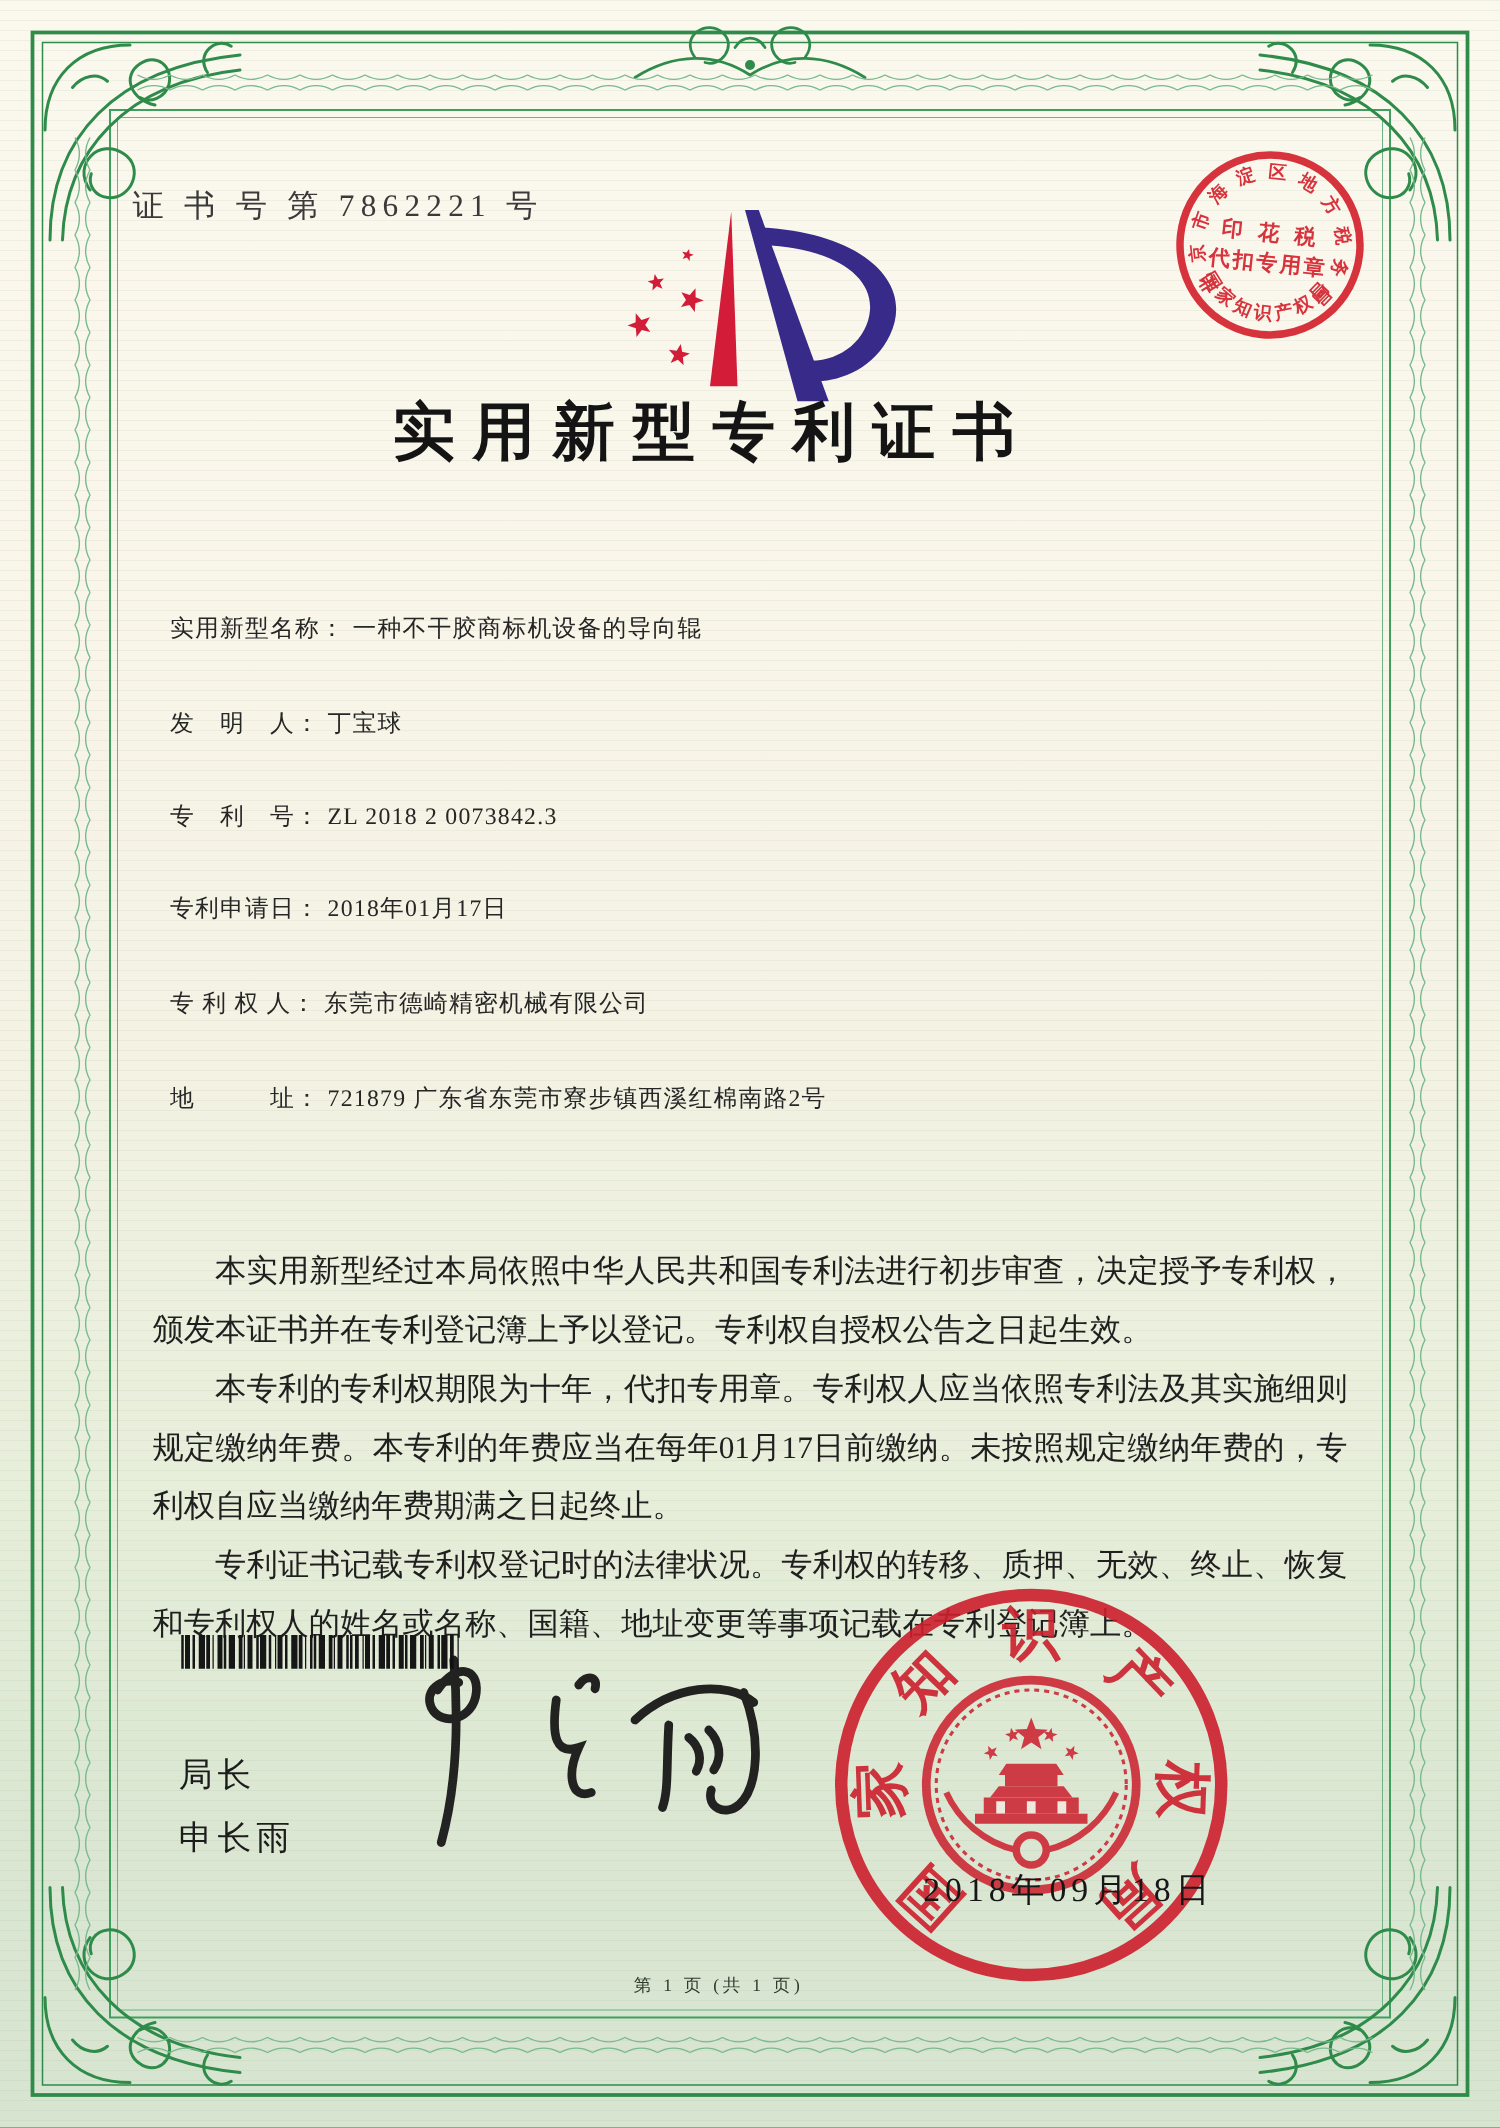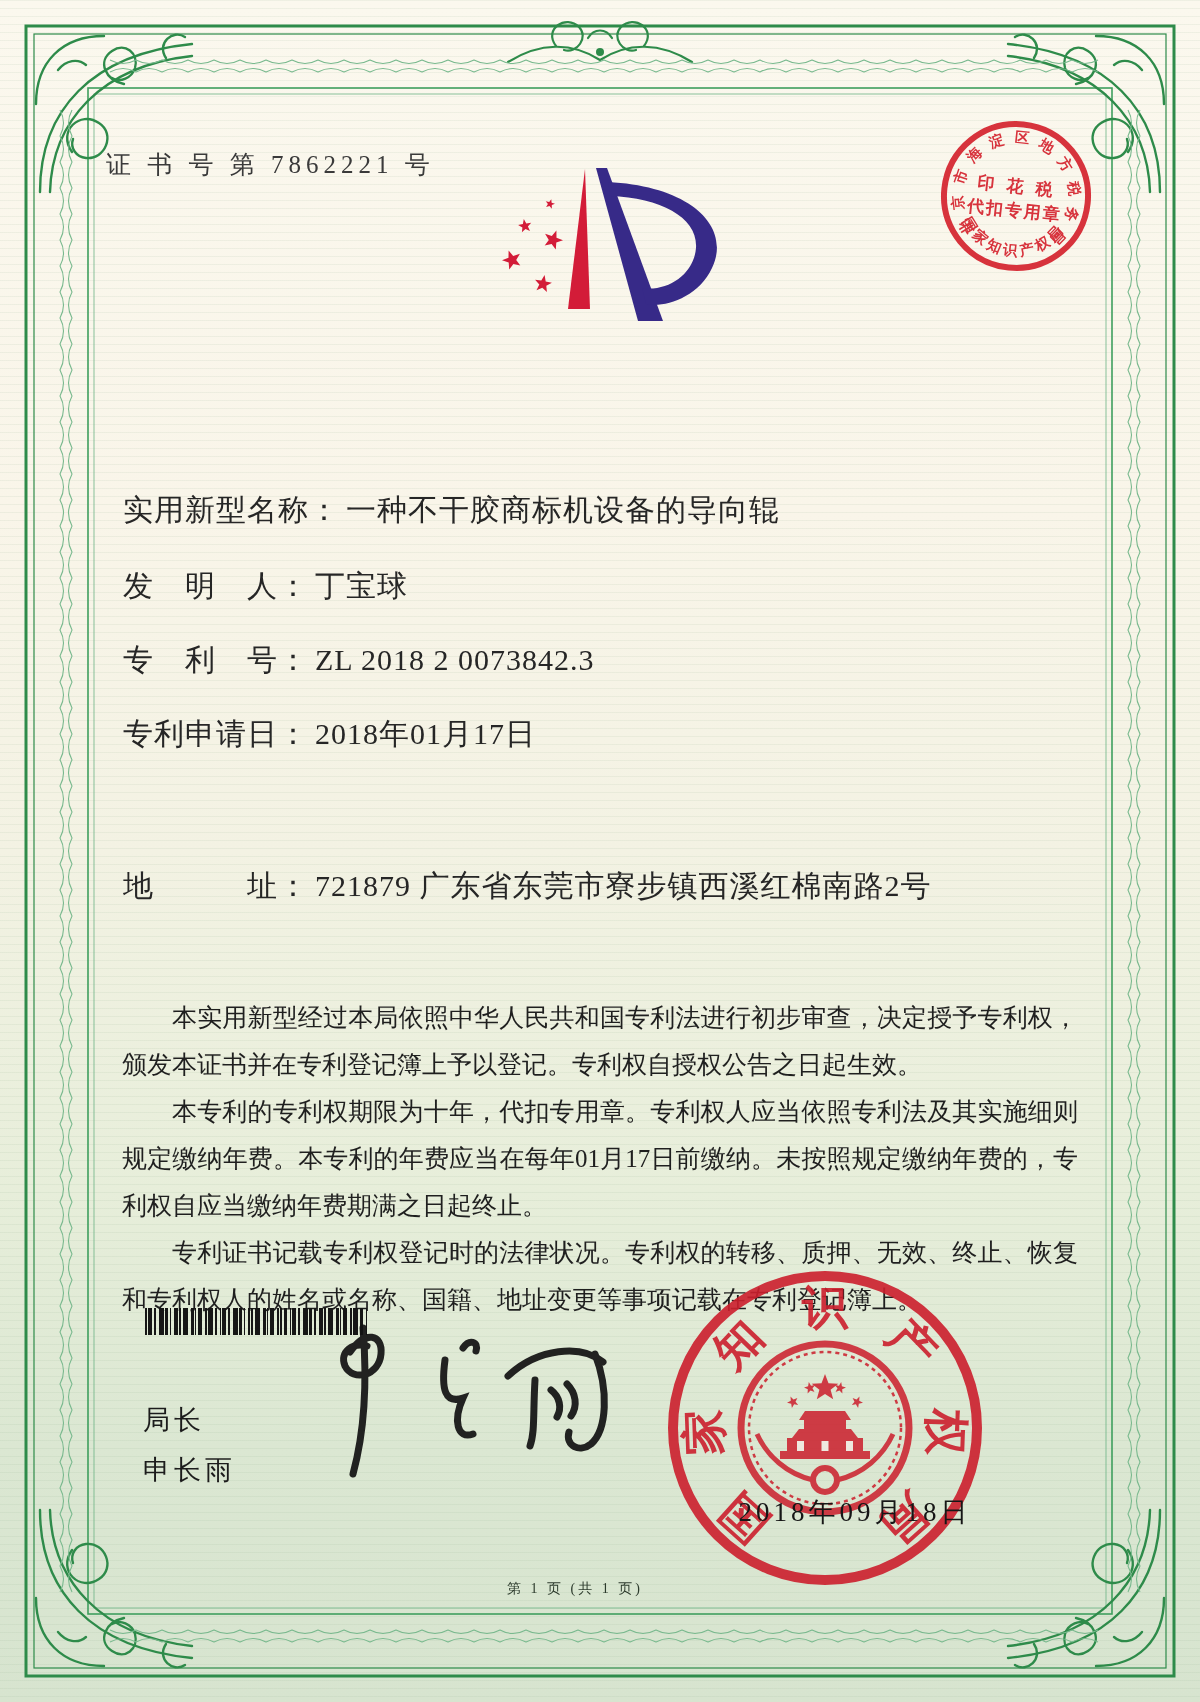--- a/index.html
+++ b/index.html
@@ -10,21 +10,21 @@
       linear-gradient(180deg,#fbf8ee 0%,#f9f5e9 30%,#f3f2e3 50%,#e7eeda 70%,#dbe7d2 85%,#d7e4cf 100%);
     font-family:"Liberation Serif","DejaVu Serif",serif;color:#222;
   }
   svg{display:block;}
   .frame{position:absolute;left:0;top:0;z-index:1;}
   .cert-no{position:absolute;left:106px;top:148px;font-size:25px;letter-spacing:5px;color:#3a3a3a;z-index:3;}
   .cnipa-logo{position:absolute;left:450px;top:156px;z-index:3;}
   .tax-stamp{position:absolute;left:928px;top:108px;z-index:4;transform:rotate(6deg);opacity:.92;}
   .title{position:absolute;left:0;top:312px;width:1140px;margin:0;text-align:center;
     font-size:50px;font-weight:bold;letter-spacing:14px;color:#141414;z-index:3;}
-  .fieldrow{position:absolute;left:123px;font-size:30px;letter-spacing:1px;color:#262626;z-index:3;white-space:nowrap;}
+  .fieldrow{position:absolute;left:136px;font-size:19px;letter-spacing:1px;color:#262626;z-index:3;white-space:nowrap;}
   .fieldrow .val{margin-left:6px;}
   .grant-row{position:absolute;left:140px;top:942px;width:940px;font-size:24px;color:#262626;z-index:3;white-space:nowrap;}
   .grant-row .pair2{position:absolute;left:550px;top:0;}
   .paragraphs{position:absolute;left:122px;top:994px;width:956px;font-size:25px;line-height:47px;
     text-align:justify;color:#1f1f1f;z-index:3;}
   .paragraphs p{margin:0;text-indent:2em;}
   .barcode{position:absolute;left:145px;top:1308px;width:268px;height:27px;display:flex;align-items:stretch;z-index:3;}
   .barcode span{background:#161616;}
   .signer-title{position:absolute;left:143px;top:1402px;font-size:27px;color:#1c1c1c;z-index:3;
     font-family:"Liberation Sans","DejaVu Sans",sans-serif;letter-spacing:4px;}
@@ -118,32 +118,36 @@
         <text transform="translate(43.9,122.5) rotate(52.0)" text-anchor="middle" dominant-baseline="middle" font-size="14.5" font-weight="bold" fill="#d5232e">国</text>
         <text transform="translate(56.1,134.1) rotate(34.7)" text-anchor="middle" dominant-baseline="middle" font-size="14.5" font-weight="bold" fill="#d5232e">家</text>
         <text transform="translate(71.3,141.5) rotate(17.3)" text-anchor="middle" dominant-baseline="middle" font-size="14.5" font-weight="bold" fill="#d5232e">知</text>
         <text transform="translate(88.0,144.0) rotate(0.0)" text-anchor="middle" dominant-baseline="middle" font-size="14.5" font-weight="bold" fill="#d5232e">识</text>
         <text transform="translate(104.7,141.5) rotate(-17.3)" text-anchor="middle" dominant-baseline="middle" font-size="14.5" font-weight="bold" fill="#d5232e">产</text>
         <text transform="translate(119.9,134.1) rotate(-34.7)" text-anchor="middle" dominant-baseline="middle" font-size="14.5" font-weight="bold" fill="#d5232e">权</text>
         <text transform="translate(132.1,122.5) rotate(-52.0)" text-anchor="middle" dominant-baseline="middle" font-size="14.5" font-weight="bold" fill="#d5232e">局</text>
       </g>
   </svg>
 
+  <h1 class="title">实用新型专利证书</h1>
 
   <div class="fieldrow" style="top:490px">
     <span class="lbl">实用新型名称：</span><span class="val">一种不干胶商标机设备的导向辊</span>
   </div>
   <div class="fieldrow" style="top:566px">
     <span class="lbl">发　明　人：</span><span class="val">丁宝球</span>
   </div>
   <div class="fieldrow" style="top:640px">
     <span class="lbl">专　利　号：</span><span class="val">ZL 2018 2 0073842.3</span>
   </div>
   <div class="fieldrow" style="top:714px">
     <span class="lbl">专利申请日：</span><span class="val">2018年01月17日</span>
+  </div>
+  <div class="fieldrow" style="top:790px">
+    <span class="lbl">专 利 权 人：</span><span class="val">东莞市德崎精密机械有限公司</span>
   </div>
   <div class="fieldrow" style="top:866px">
     <span class="lbl">地　　　址：</span><span class="val">721879 广东省东莞市寮步镇西溪红棉南路2号</span>
   </div>
 
 
   <div class="paragraphs">
     <p>本实用新型经过本局依照中华人民共和国专利法进行初步审查，决定授予专利权，颁发本证书并在专利登记簿上予以登记。专利权自授权公告之日起生效。</p>
     <p>本专利的专利权期限为十年，代扣专用章。专利权人应当依照专利法及其实施细则规定缴纳年费。本专利的年费应当在每年01月17日前缴纳。未按照规定缴纳年费的，专利权自应当缴纳年费期满之日起终止。</p>
     <p>专利证书记载专利权登记时的法律状况。专利权的转移、质押、无效、终止、恢复和专利权人的姓名或名称、国籍、地址变更等事项记载在专利登记簿上。</p>

